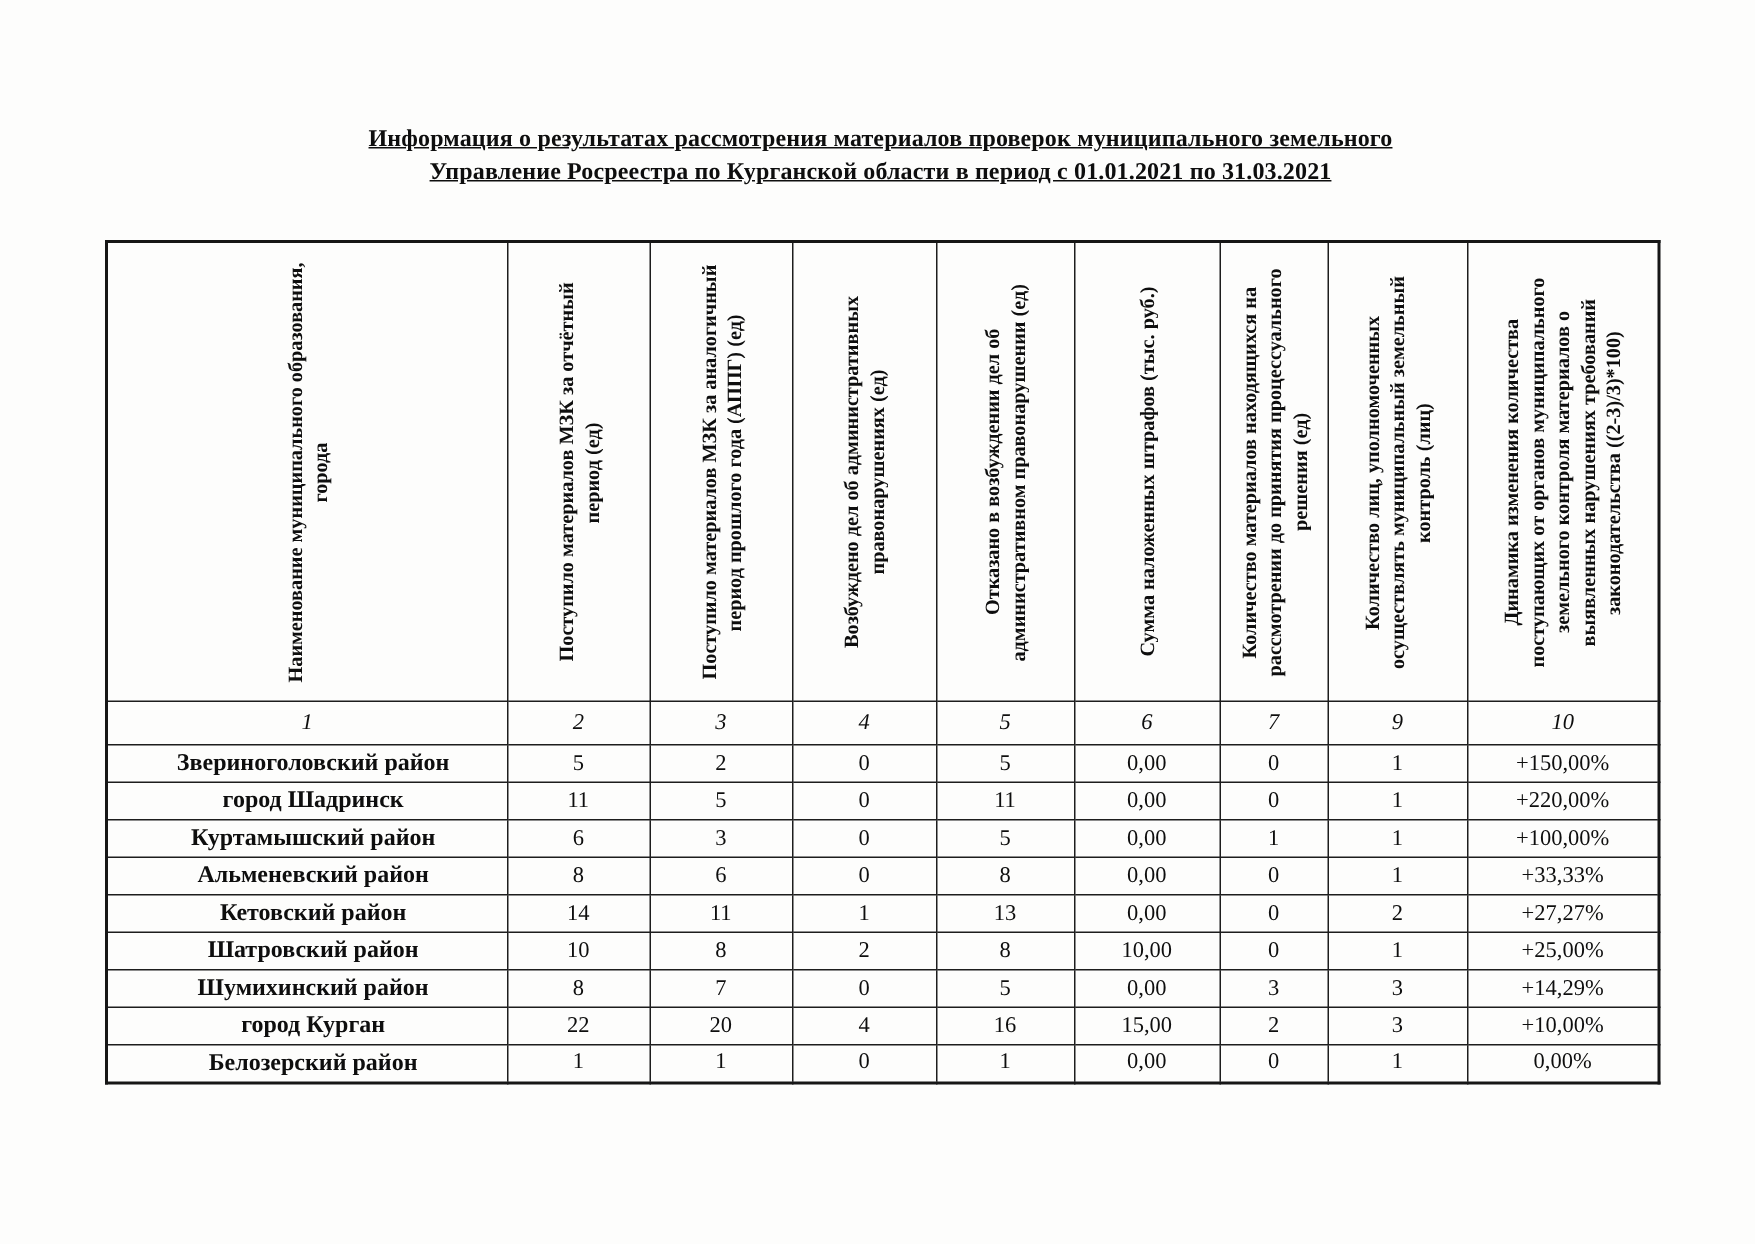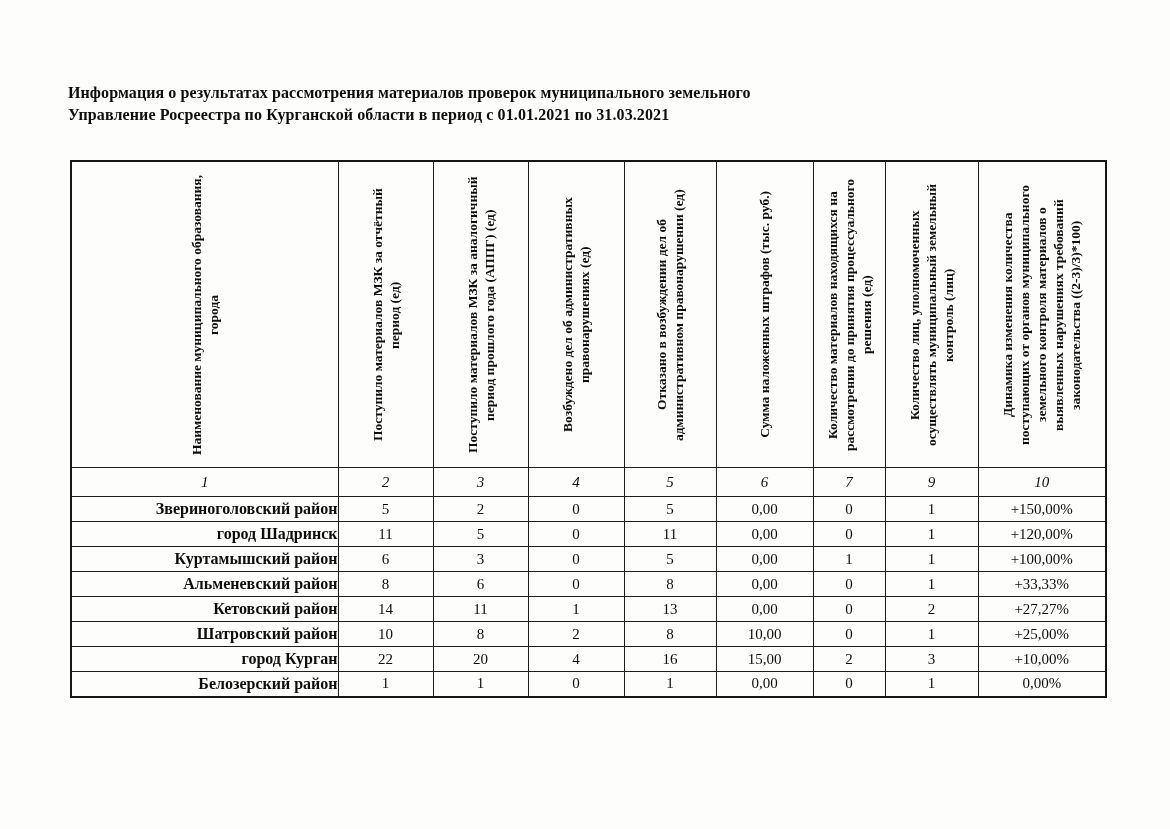--- a/index.html
+++ b/index.html
@@ -6,22 +6,23 @@
   body{
     width:1170px;height:829px;
     background:#fdfdfc;
     font-family:"Liberation Serif", serif;
     color:#0e0e0e;
     -webkit-font-smoothing:antialiased;
   }
   .page{position:relative;width:1170px;height:829px;overflow:hidden;}
   .title{
     position:absolute;top:82px;left:68px;width:1038px;
-    font-weight:bold;font-size:16px;line-height:22px;
+    text-align:center;font-weight:bold;font-size:16px;line-height:22px;
     letter-spacing:.1px;
+    text-decoration:underline;
   }
   table.report{
     position:absolute;left:70px;top:160px;width:1035px;
     border-collapse:collapse;table-layout:fixed;
     border:2px solid #161616;
   }
   table.report th,table.report td{
     border:1.5px solid #1d1d1d;
     padding:0;overflow:hidden;
   }
@@ -36,21 +37,21 @@
   tr.numrow td{
     height:28px;text-align:center;
     font-style:italic;font-size:15px;font-weight:normal;
   }
   tr.datarow{height:25px;}
   tr.datarow td{
     text-align:center;font-size:15px;font-weight:normal;
     white-space:nowrap;
   }
   tr.datarow td.rowname{
-    text-align:right;padding-left:8px;
+    text-align:center;padding-left:8px;
     font-weight:bold;font-size:16px;
   }
 </style>
 </head>
 <body>
 
 <div class="page">
   <div class="title">
     <div>Информация о результатах рассмотрения материалов проверок муниципального земельного</div>
     <div>Управление Росреестра по Курганской области в период с 01.01.2021 по 31.03.2021</div>
@@ -140,21 +141,21 @@
         </tr>
         <tr class="datarow">
           <td class="rowname">город Шадринск</td>
           <td>11</td>
           <td>5</td>
           <td>0</td>
           <td>11</td>
           <td>0,00</td>
           <td>0</td>
           <td>1</td>
-          <td>+120,00%</td>
+          <td>+220,00%</td>
         </tr>
         <tr class="datarow">
           <td class="rowname">Куртамышский район</td>
           <td>6</td>
           <td>3</td>
           <td>0</td>
           <td>5</td>
           <td>0,00</td>
           <td>1</td>
           <td>1</td>
@@ -185,20 +186,31 @@
         <tr class="datarow">
           <td class="rowname">Шатровский район</td>
           <td>10</td>
           <td>8</td>
           <td>2</td>
           <td>8</td>
           <td>10,00</td>
           <td>0</td>
           <td>1</td>
           <td>+25,00%</td>
+        </tr>
+        <tr class="datarow">
+          <td class="rowname">Шумихинский район</td>
+          <td>8</td>
+          <td>7</td>
+          <td>0</td>
+          <td>5</td>
+          <td>0,00</td>
+          <td>3</td>
+          <td>3</td>
+          <td>+14,29%</td>
         </tr>
         <tr class="datarow">
           <td class="rowname">город Курган</td>
           <td>22</td>
           <td>20</td>
           <td>4</td>
           <td>16</td>
           <td>15,00</td>
           <td>2</td>
           <td>3</td>

